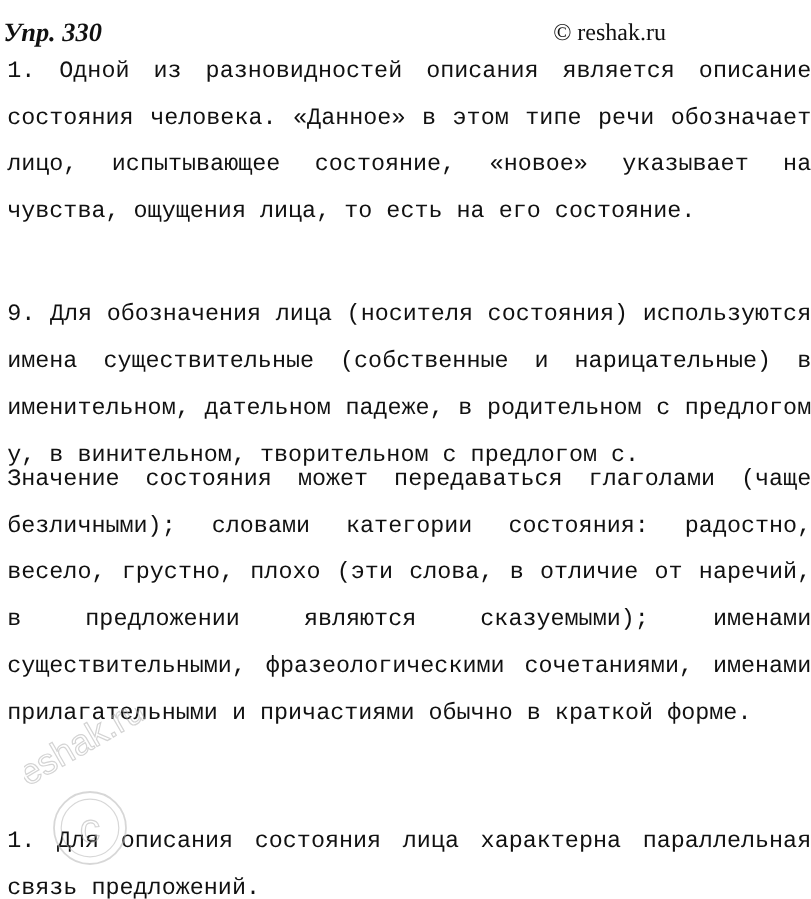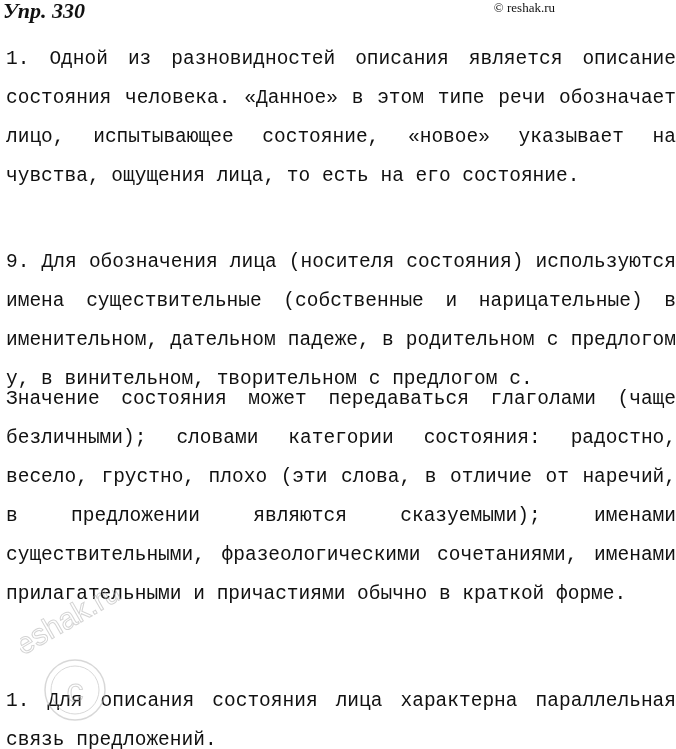--- a/index.html
+++ b/index.html
@@ -11,39 +11,39 @@
       width: 676px;
       height: 749px;
       position: relative;
       overflow: hidden;
       font-family: "Liberation Serif", serif;
       color: #111111;
     }
     .header {
       position: absolute;
       left: 0;
-      top: 0;
+      top: 16px;
       width: 560px;
       height: 28px;
       font-family: Liberation Serif, serif;
     }
     .title {
       position: absolute;
       left: 3px;
       top: -2px;
       font-size: 22px;
       font-weight: bold;
       font-style: italic;
       letter-spacing: 0px;
     }
     .copyright {
       position: absolute;
       right: 5px;
       top: 0px;
-      font-size: 13px;
+      font-size: 20px;
     }
     .para {
       position: absolute;
       left: 2px;
       width: 670px;
       font-size: 19.5px;
       line-height: 39px;
       text-align: justify;
       text-align-last: left;
       margin: 4px;

